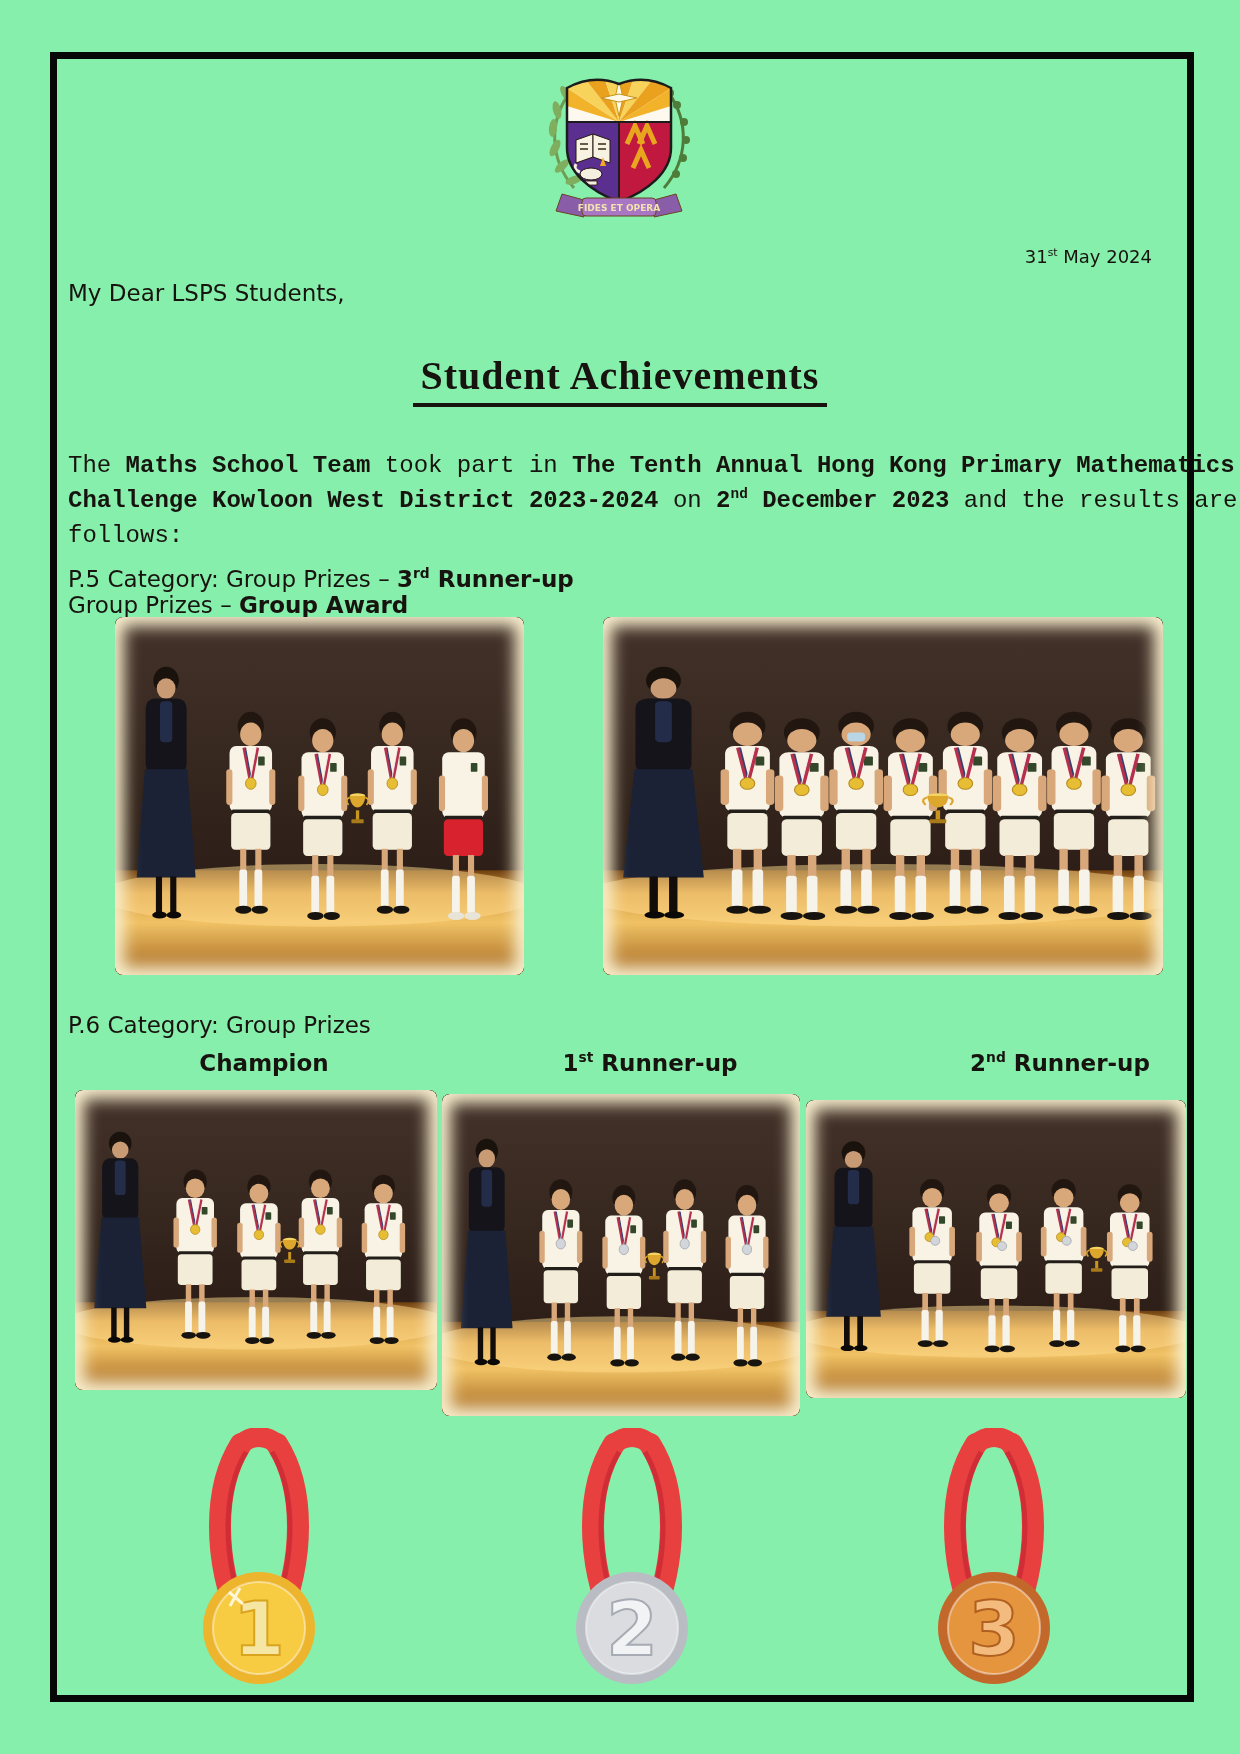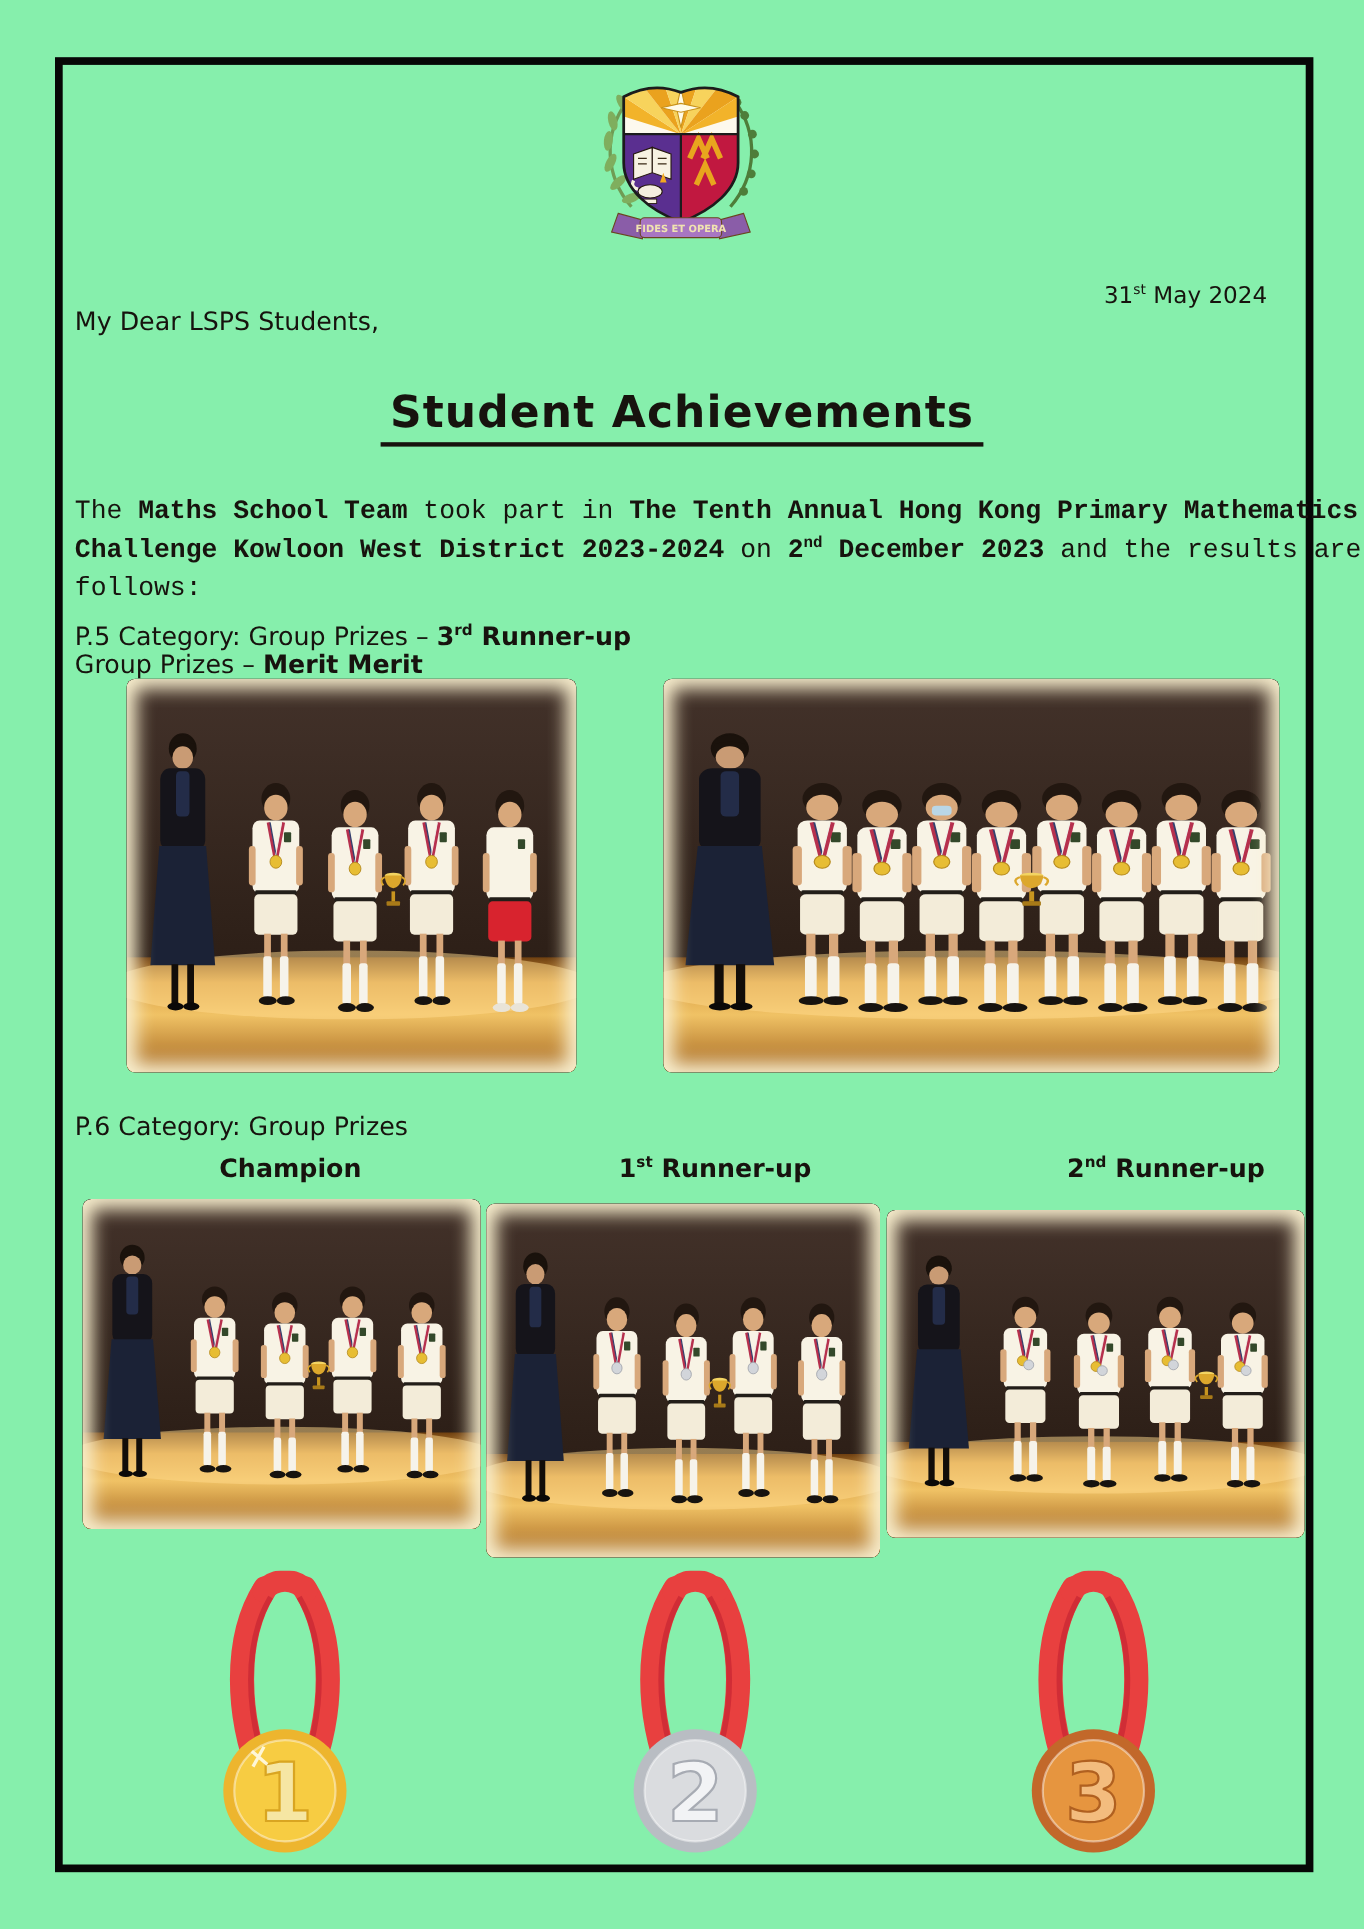--- a/index.html
+++ b/index.html
@@ -10,23 +10,23 @@
     color:#17130e;
   }
   .page{position:relative;width:1240px;height:1754px;overflow:hidden;background:#86efac;}
   .frame{
     position:absolute;left:50px;top:52px;width:1144px;height:1650px;
     border:7px solid #070707;box-sizing:border-box;pointer-events:none;
   }
   sup{font-size:60%;vertical-align:super;line-height:0;}
   .crest{position:absolute;left:523px;top:60px;width:192px;height:170px;}
   .crest svg{width:100%;height:100%;display:block;}
-  .date{position:absolute;top:256px;right:88px;font-size:21px;}
+  .date{position:absolute;top:246px;right:88px;font-size:18px;}
   .salutation{position:absolute;top:280px;left:68px;font-size:23px;}
-  .title-wrap{position:absolute;top:352px;left:0;width:100%;text-align:center;}
+  .title-wrap{position:absolute;top:352px;left:0;width:100%;text-align:center;font-family:Liberation Serif, serif;}
   .title{
     display:inline-block;font-size:40px;font-weight:bold;letter-spacing:1px;
     border-bottom:4px solid #17130e;padding:0 8px 4px 8px;
   }
   .intro{position:absolute;top:448px;left:68px;width:1115px;font-size:24px;line-height:35px;font-family:Liberation Mono, monospace;}
   .intro .line{white-space:nowrap;}
   .p5row{
     position:absolute;top:566px;left:68px;width:1097px;
     display:flex;justify-content:space-between;font-size:23px;white-space:nowrap;flex-direction:column;
   }
@@ -123,21 +123,21 @@
   </div>
 
   <div class="intro">
     <div class="line">The <b>Maths School Team</b> took part in <b>The Tenth Annual Hong Kong Primary Mathematics</b></div>
     <div class="line"><b>Challenge Kowloon West District 2023-2024</b> on <b>2</b><b><sup>nd</sup></b><b> December 2023</b> and the results are as</div>
     <div class="line">follows:</div>
   </div>
 
   <div class="p5row">
     <span>P.5 Category: Group Prizes – <b>3</b><b><sup>rd</sup></b><b> Runner-up</b></span>
-    <span>Group Prizes – <b>Merit Merit</b></span>
+    <span>Group Prizes – <b>Group Award</b></span>
   </div>
 
   <div class="photo" id="photo-0">
       <svg viewBox="0 0 1000 800" preserveAspectRatio="none" role="img">
  <defs>
   <linearGradient id="g0w" x1="0" y1="0" x2="0" y2="1">
    <stop offset="0" stop-color="#43322a"></stop>
             <stop offset="0.6" stop-color="#30221a"></stop>
             <stop offset="1" stop-color="#261810"></stop>
   </linearGradient>

